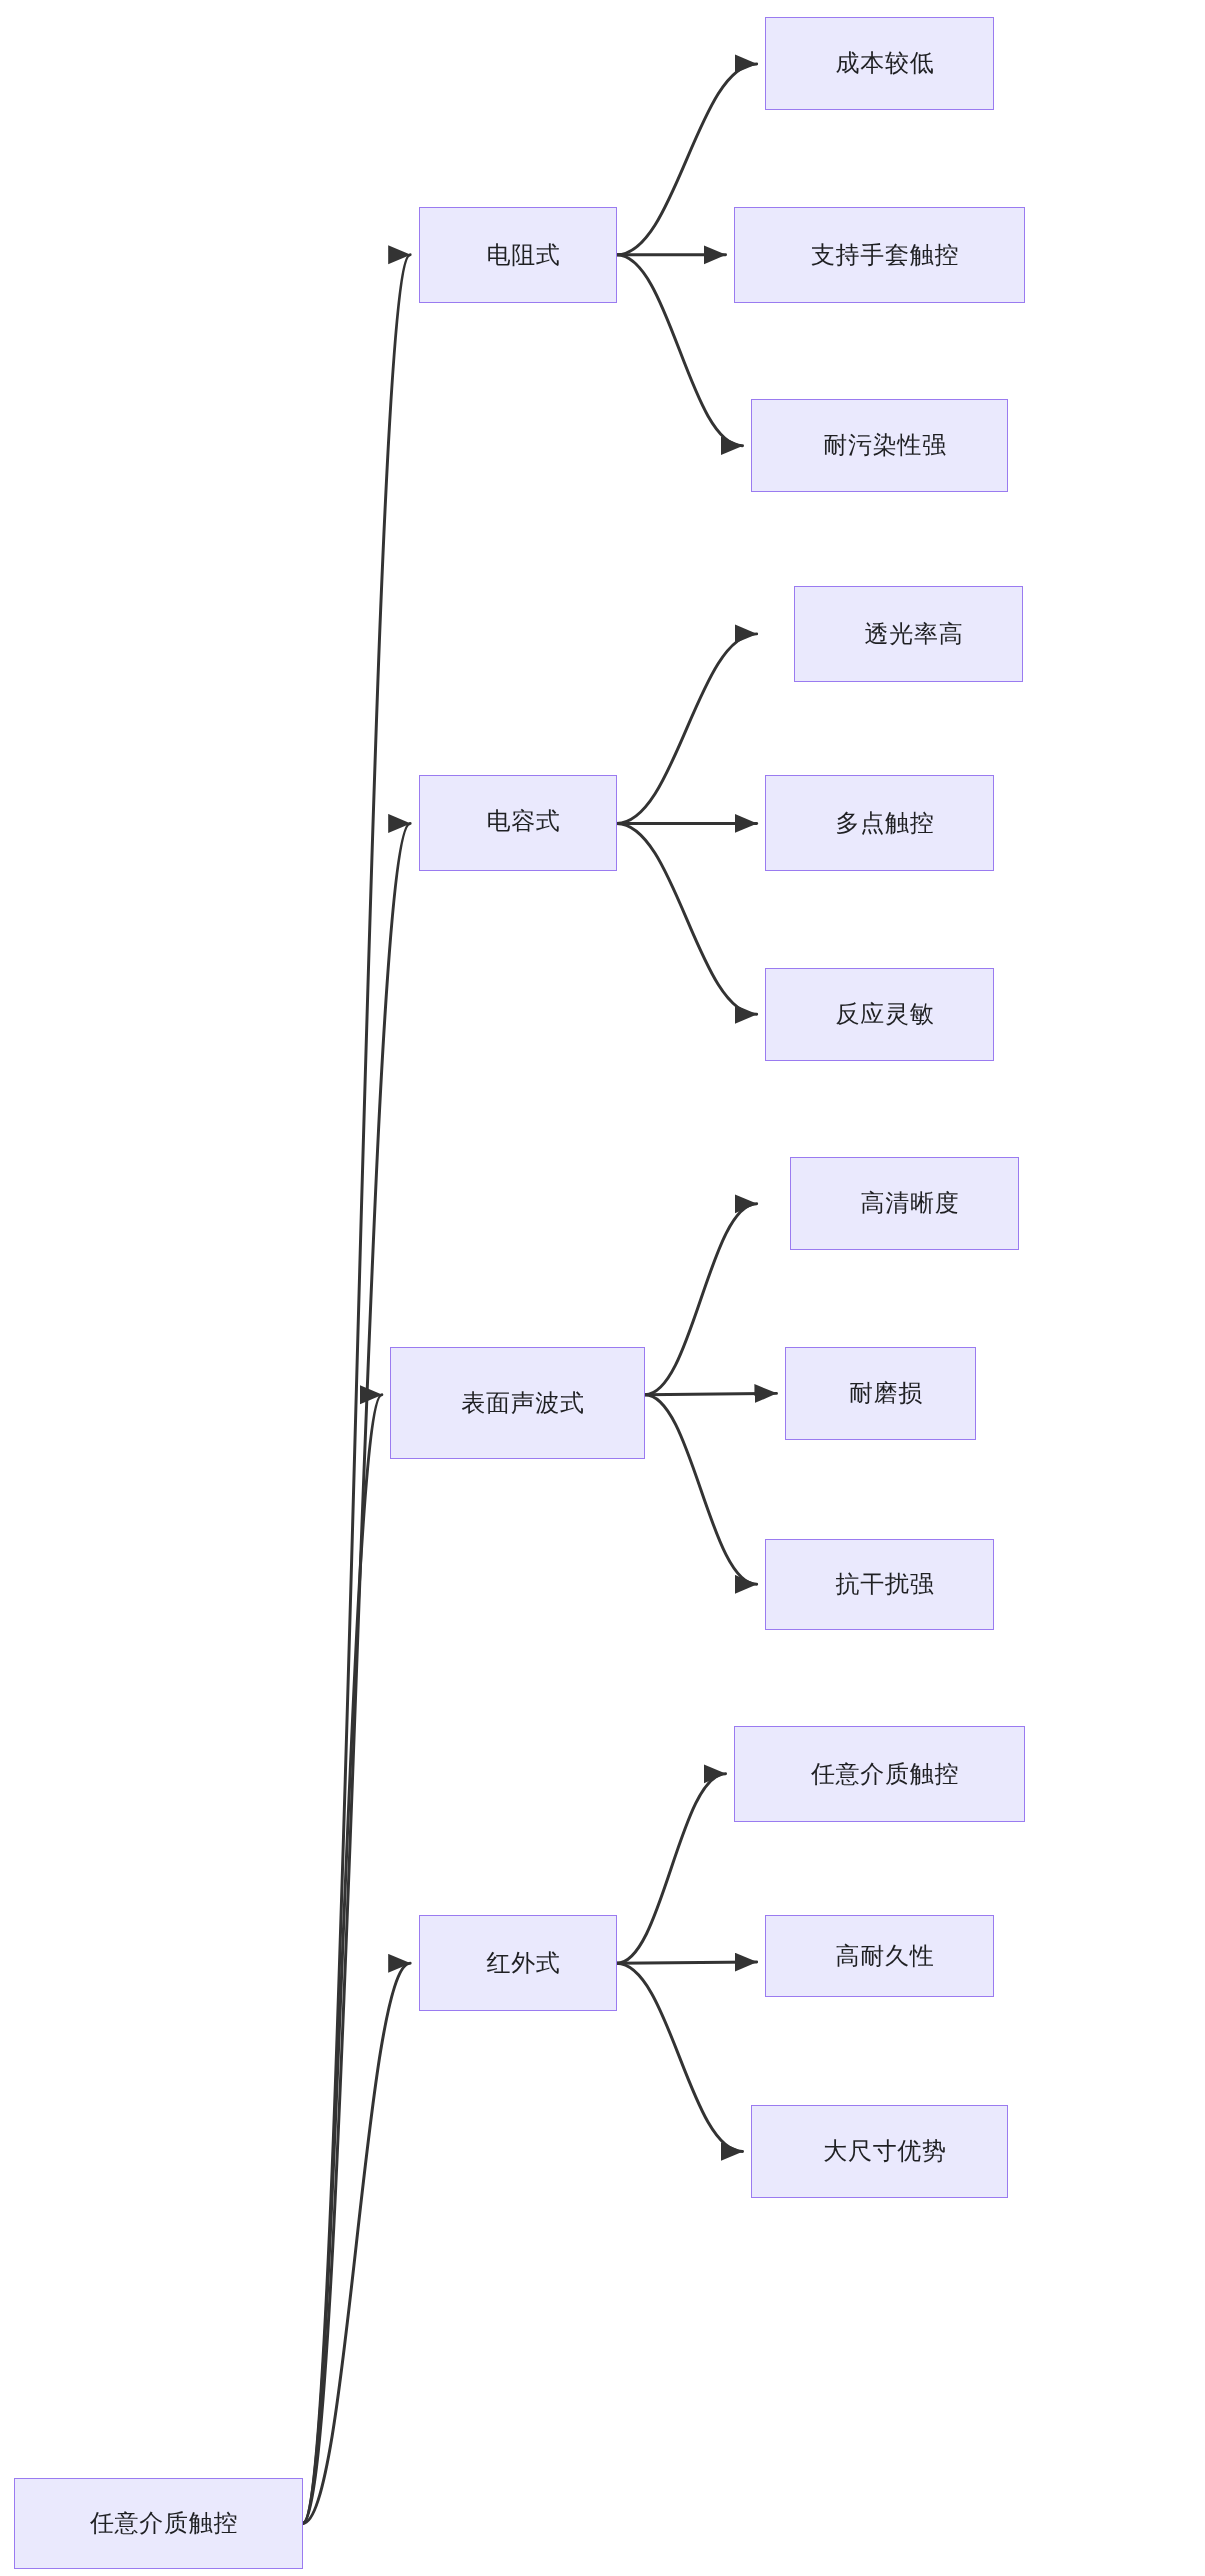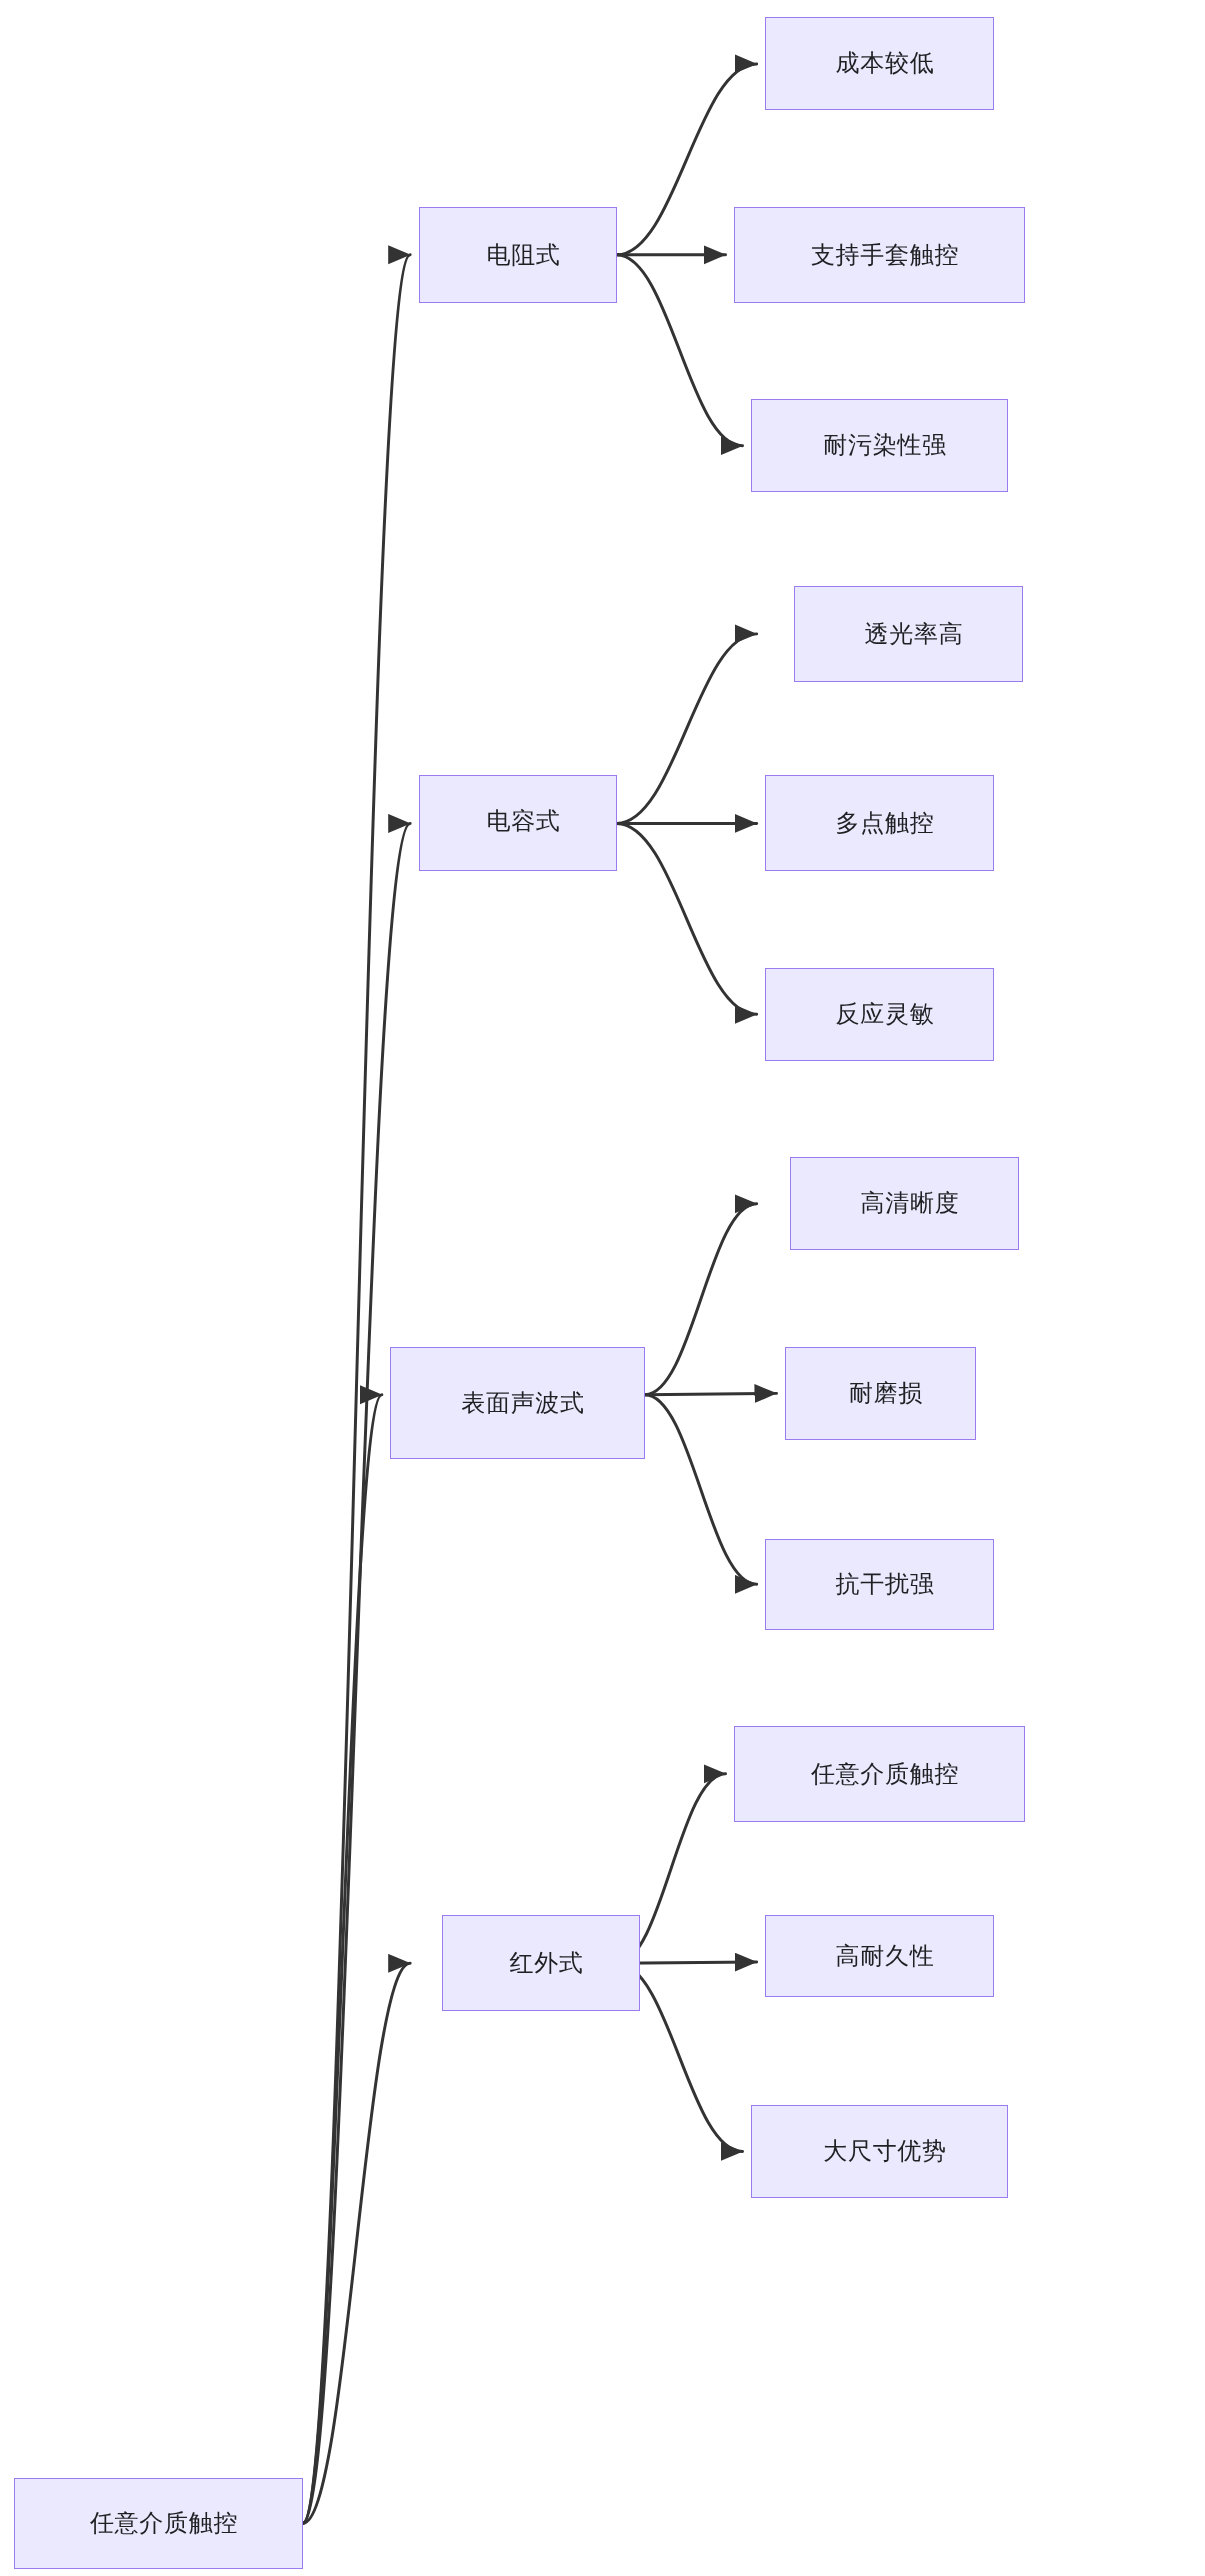--- a/index.html
+++ b/index.html
@@ -46,21 +46,21 @@
       </div>
       <div class="node" style="left: 419px; top: 207px; width: 198px; height: 96px;">
         <span class="node-label">电阻式</span>
       </div>
       <div class="node" style="left: 419px; top: 775px; width: 198px; height: 96px; font-family: Liberation Mono, monospace;">
         <span class="node-label">电容式</span>
       </div>
       <div class="node" style="left: 390px; top: 1347px; width: 255px; height: 112px;">
         <span class="node-label">表面声波式</span>
       </div>
-      <div class="node" style="left: 419px; top: 1915px; width: 198px; height: 96px; margin-left: 23px;">
+      <div class="node" style="left: 419px; top: 1915px; width: 198px; height: 96px;">
         <span class="node-label">红外式</span>
       </div>
       <div class="node" style="left: 765px; top: 17px; width: 229px; height: 93px;">
         <span class="node-label">成本较低</span>
       </div>
       <div class="node" style="left: 734px; top: 207px; width: 291px; height: 96px;">
         <span class="node-label">支持手套触控</span>
       </div>
       <div class="node" style="left: 751px; top: 399px; width: 257px; height: 93px;">
         <span class="node-label">耐污染性强</span>

